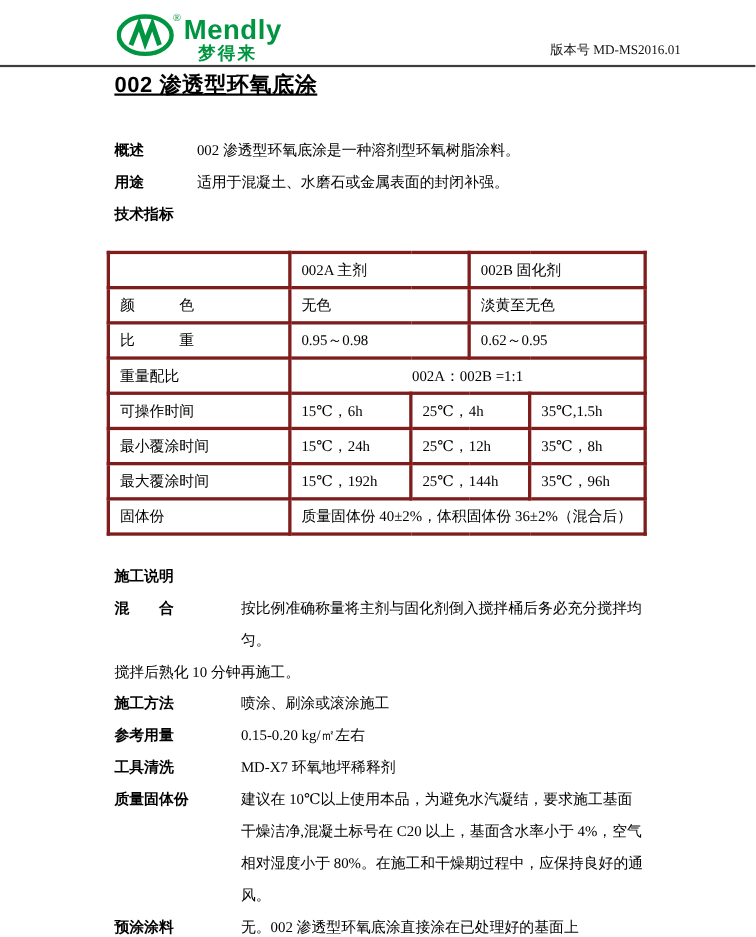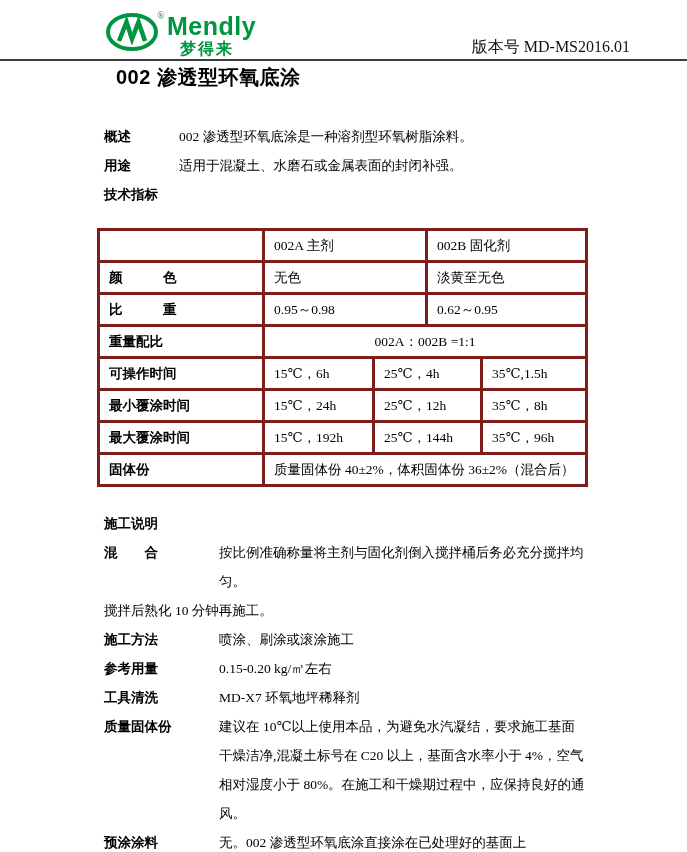--- a/index.html
+++ b/index.html
@@ -4,27 +4,27 @@
 <style>
   * { box-sizing: border-box; }
   html,body { margin:0; padding:0; background:#ffffff; }
   .page {
     position:relative; width:687px; height:852px; background:#fff; color:#000;
     font-family:"Liberation Serif","DejaVu Serif",serif; overflow:hidden;
   }
   
   .logo-block { position:absolute; left:106px; top:8px; }
   .version {
-    position:absolute; top:37px; right:57px; font-size:16px; color:#111;
+    position:absolute; top:37px; right:68px; font-size:12px; color:#111;
     font-family:"Liberation Serif","DejaVu Serif",serif;
   }
   .header-rule { position:absolute; top:59px; left:0; width:687px; border-top:2px solid #3d3d3d; }
   .doc-title {
-    position:absolute; left:116px; top:64px; margin:0; font-size:20px; font-weight:bold;
-    font-family:"Liberation Sans","DejaVu Sans",sans-serif; letter-spacing:0.5px;
+    position:absolute; left:104px; top:64px; margin:0; font-size:20px; font-weight:bold;
+    font-family:"Liberation Sans","DejaVu Sans",sans-serif; letter-spacing:0.5px;text-decoration:underline;
   }
   
   .content { position:absolute; left:104px; top:122px; width:481px; font-size:13.5px; line-height:29px; }
   .para { display:flex; margin:0;gap:34px; }
   .para .lbl {
     flex:0 0 41px; font-weight:bold;
     font-family:"Liberation Sans","DejaVu Sans",sans-serif; white-space:pre;
   }
   .para.wide .lbl { flex:0 0 81px; }
   .para .txt { flex:1; }
@@ -36,21 +36,21 @@
   
   .spec-table {
     border-collapse:collapse; table-layout:fixed; width:488px;
     margin:19px 0 22px -7px; font-size:13.5px;
   }
   .spec-table td {
     border:3px solid #7f1d1d; height:30px; padding:0 9px;
     vertical-align:middle; white-space:nowrap; overflow:hidden;
   }
   .spec-table td.lbl-cell {
-    font-weight:bold; font-family:"Liberation Sans","DejaVu Sans",sans-serif; white-space:pre;
+    font-weight:normal; font-family:"Liberation Sans","DejaVu Sans",sans-serif; white-space:pre;
   }
   .spec-table td.center { text-align:center; }
 </style>
 </head>
 <body>
 
 <div class="page">
 
   <div class="logo-block">
     <svg width="172" height="50" viewBox="0 0 172 50">

